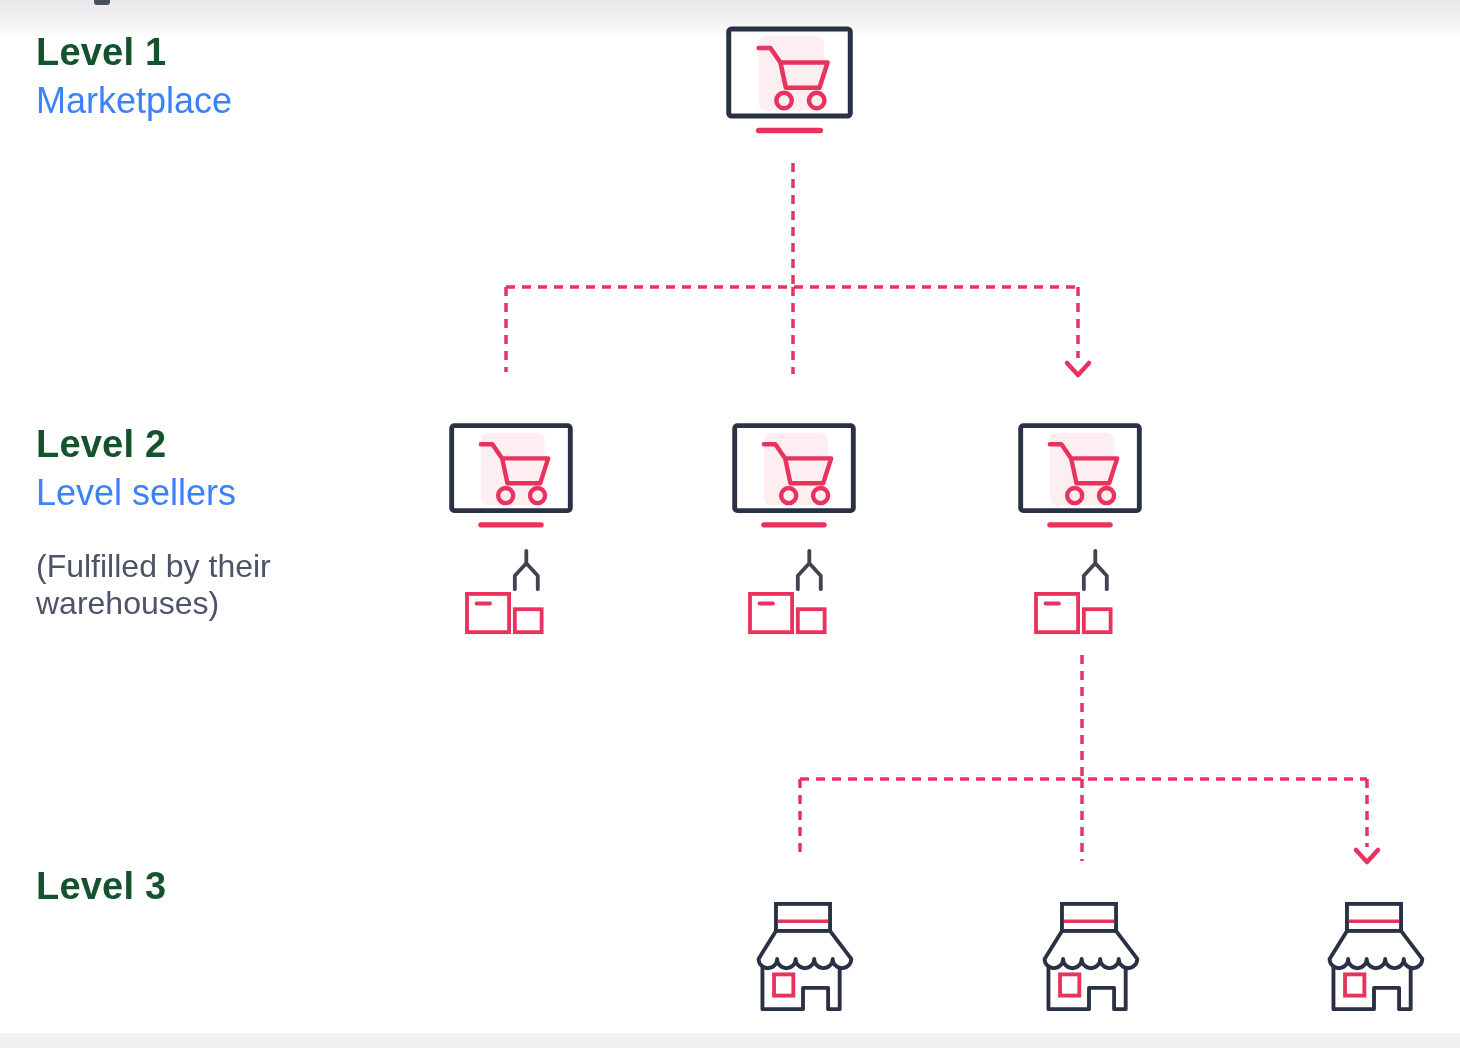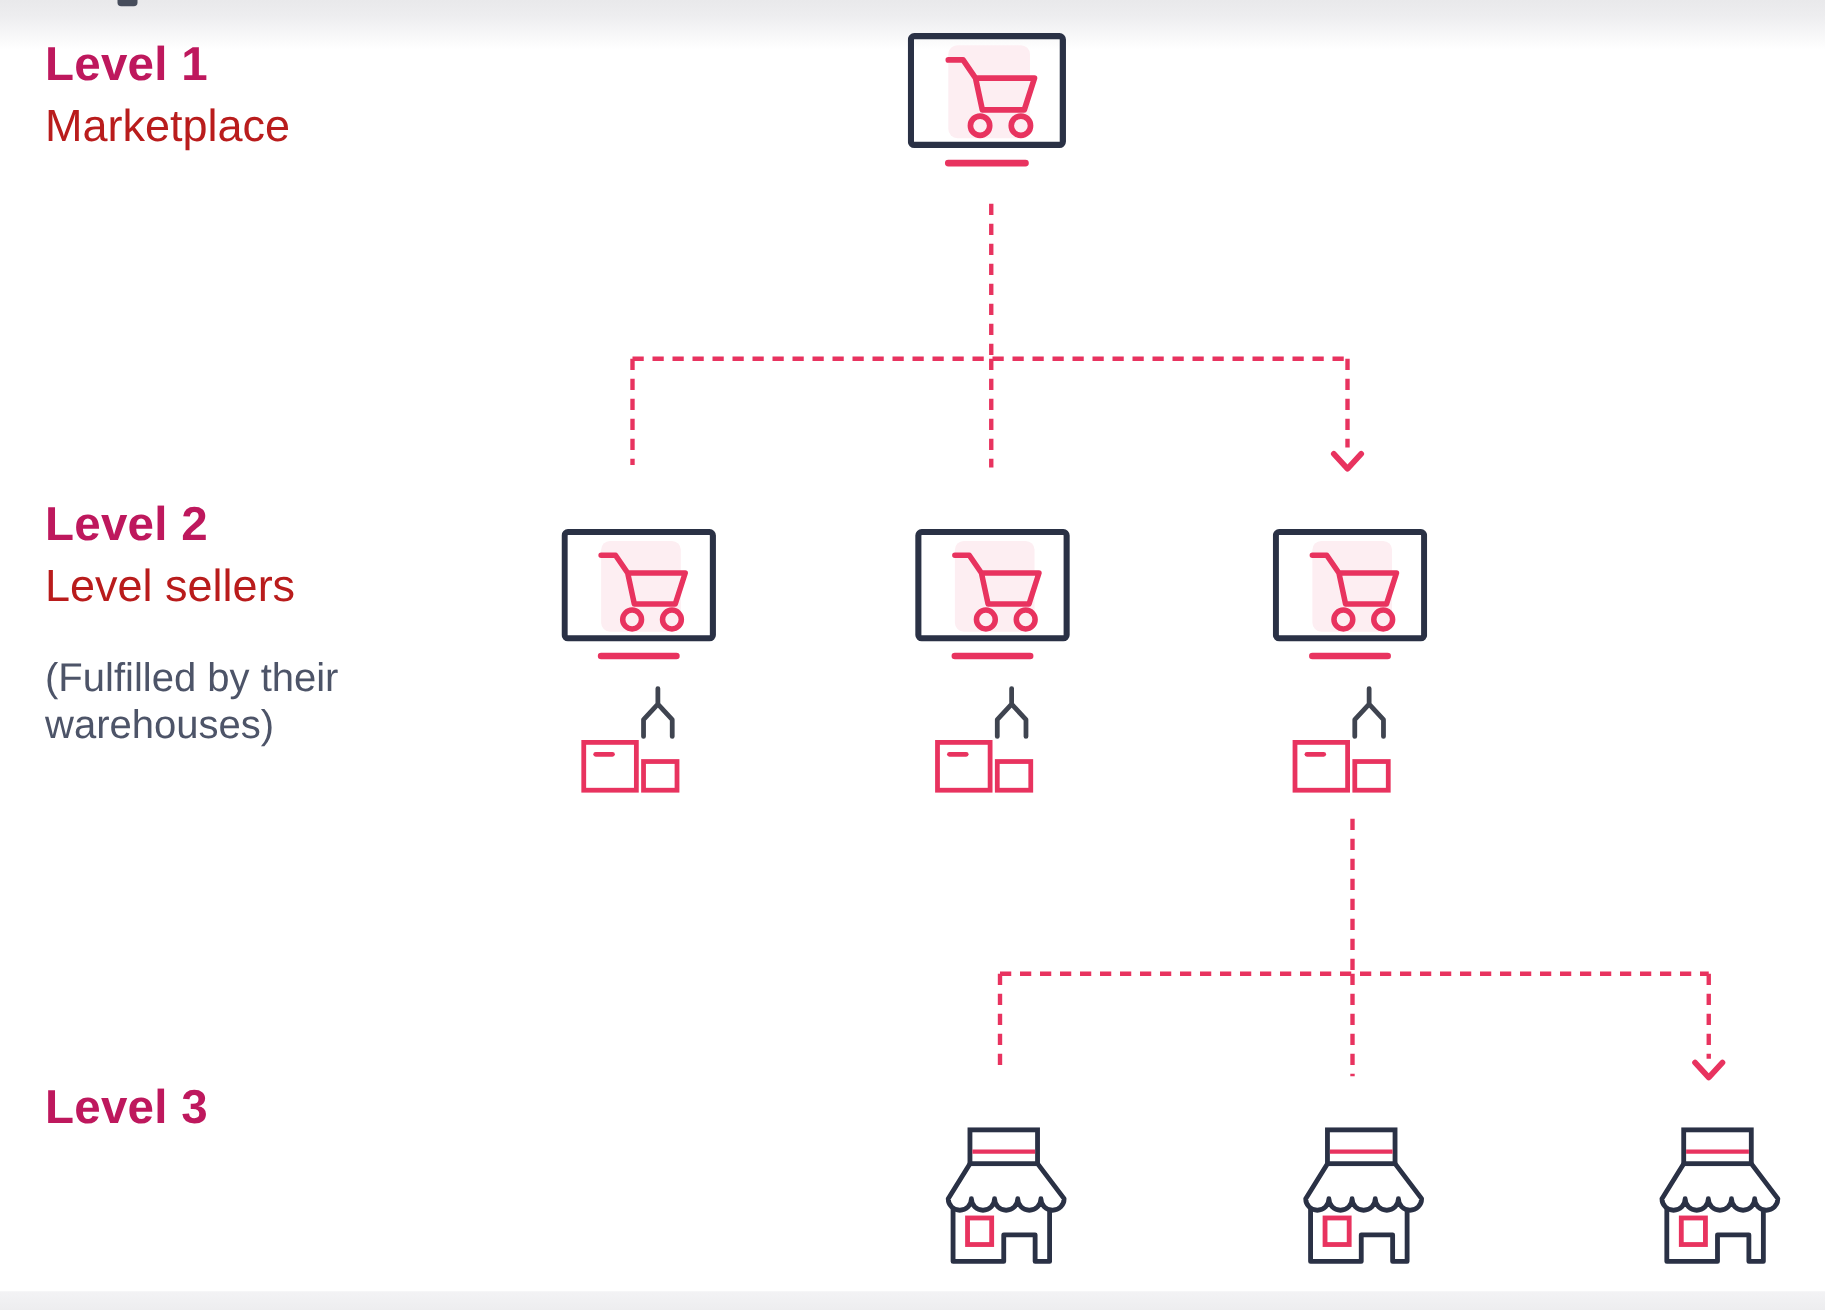--- a/index.html
+++ b/index.html
@@ -13,22 +13,22 @@
   }
   .top-band-artifact{
     position:absolute;left:94px;top:0;width:16px;height:5px;
     background:#2a3143;opacity:.85;border-radius:0 0 3px 3px;
   }
   .bottom-band{
     position:absolute;left:0;bottom:0;width:1460px;height:15px;
     background:linear-gradient(to bottom,#f3f3f5 0px,#ededef 15px);
   }
   .label-block{position:absolute;left:36px;}
-  .lvl-title{font-size:38px;font-weight:700;color:#be185d;line-height:44px;letter-spacing:.2px;}
-  .lvl-sub{font-size:36px;font-weight:400;color:#b91c1c;line-height:42px;margin-top:6px;}
+  .lvl-title{font-size:38px;font-weight:700;color:#14532d;line-height:44px;letter-spacing:.2px;}
+  .lvl-sub{font-size:36px;font-weight:400;color:#3b82f6;line-height:42px;margin-top:6px;}
   .lvl-note{font-size:32px;font-weight:400;color:#4d5468;line-height:37px;margin-top:34px;width:260px;}
   .icon-pos{position:absolute;}
   .connectors{position:absolute;left:0;top:0;pointer-events:none;}
 
   
   .stroke-navy{stroke:#2a3145;fill:none;}
   .stroke-pink{stroke:#e8335f;fill:none;}
   .stroke-claw{stroke:#3f4450;fill:none;}
   .fill-pink{fill:#e8335f;}
   .fill-tint{fill:#fdeef2;}
@@ -90,21 +90,21 @@
       <path class="dash" d="M1367 779 V847"></path>
       <path class="arrowhead" d="M1356 850 L1367 862 L1378 850"></path>
     </g>
   </svg>
 
   <div class="label-block" style="top:30px;">
     <div class="lvl-title">Level 1</div>
     <div class="lvl-sub">Marketplace</div>
   </div>
 
-  <div class="label-block" style="top:398px;">
+  <div class="label-block" style="top:422px;">
     <div class="lvl-title">Level 2</div>
     <div class="lvl-sub">Level sellers</div>
     <div class="lvl-note">(Fulfilled by their warehouses)</div>
   </div>
 
   <div class="label-block" style="top:864px;">
     <div class="lvl-title">Level 3</div>
   </div>
 
   <svg class="icon-pos" style="left:726px;top:26px;" width="127" height="111">

